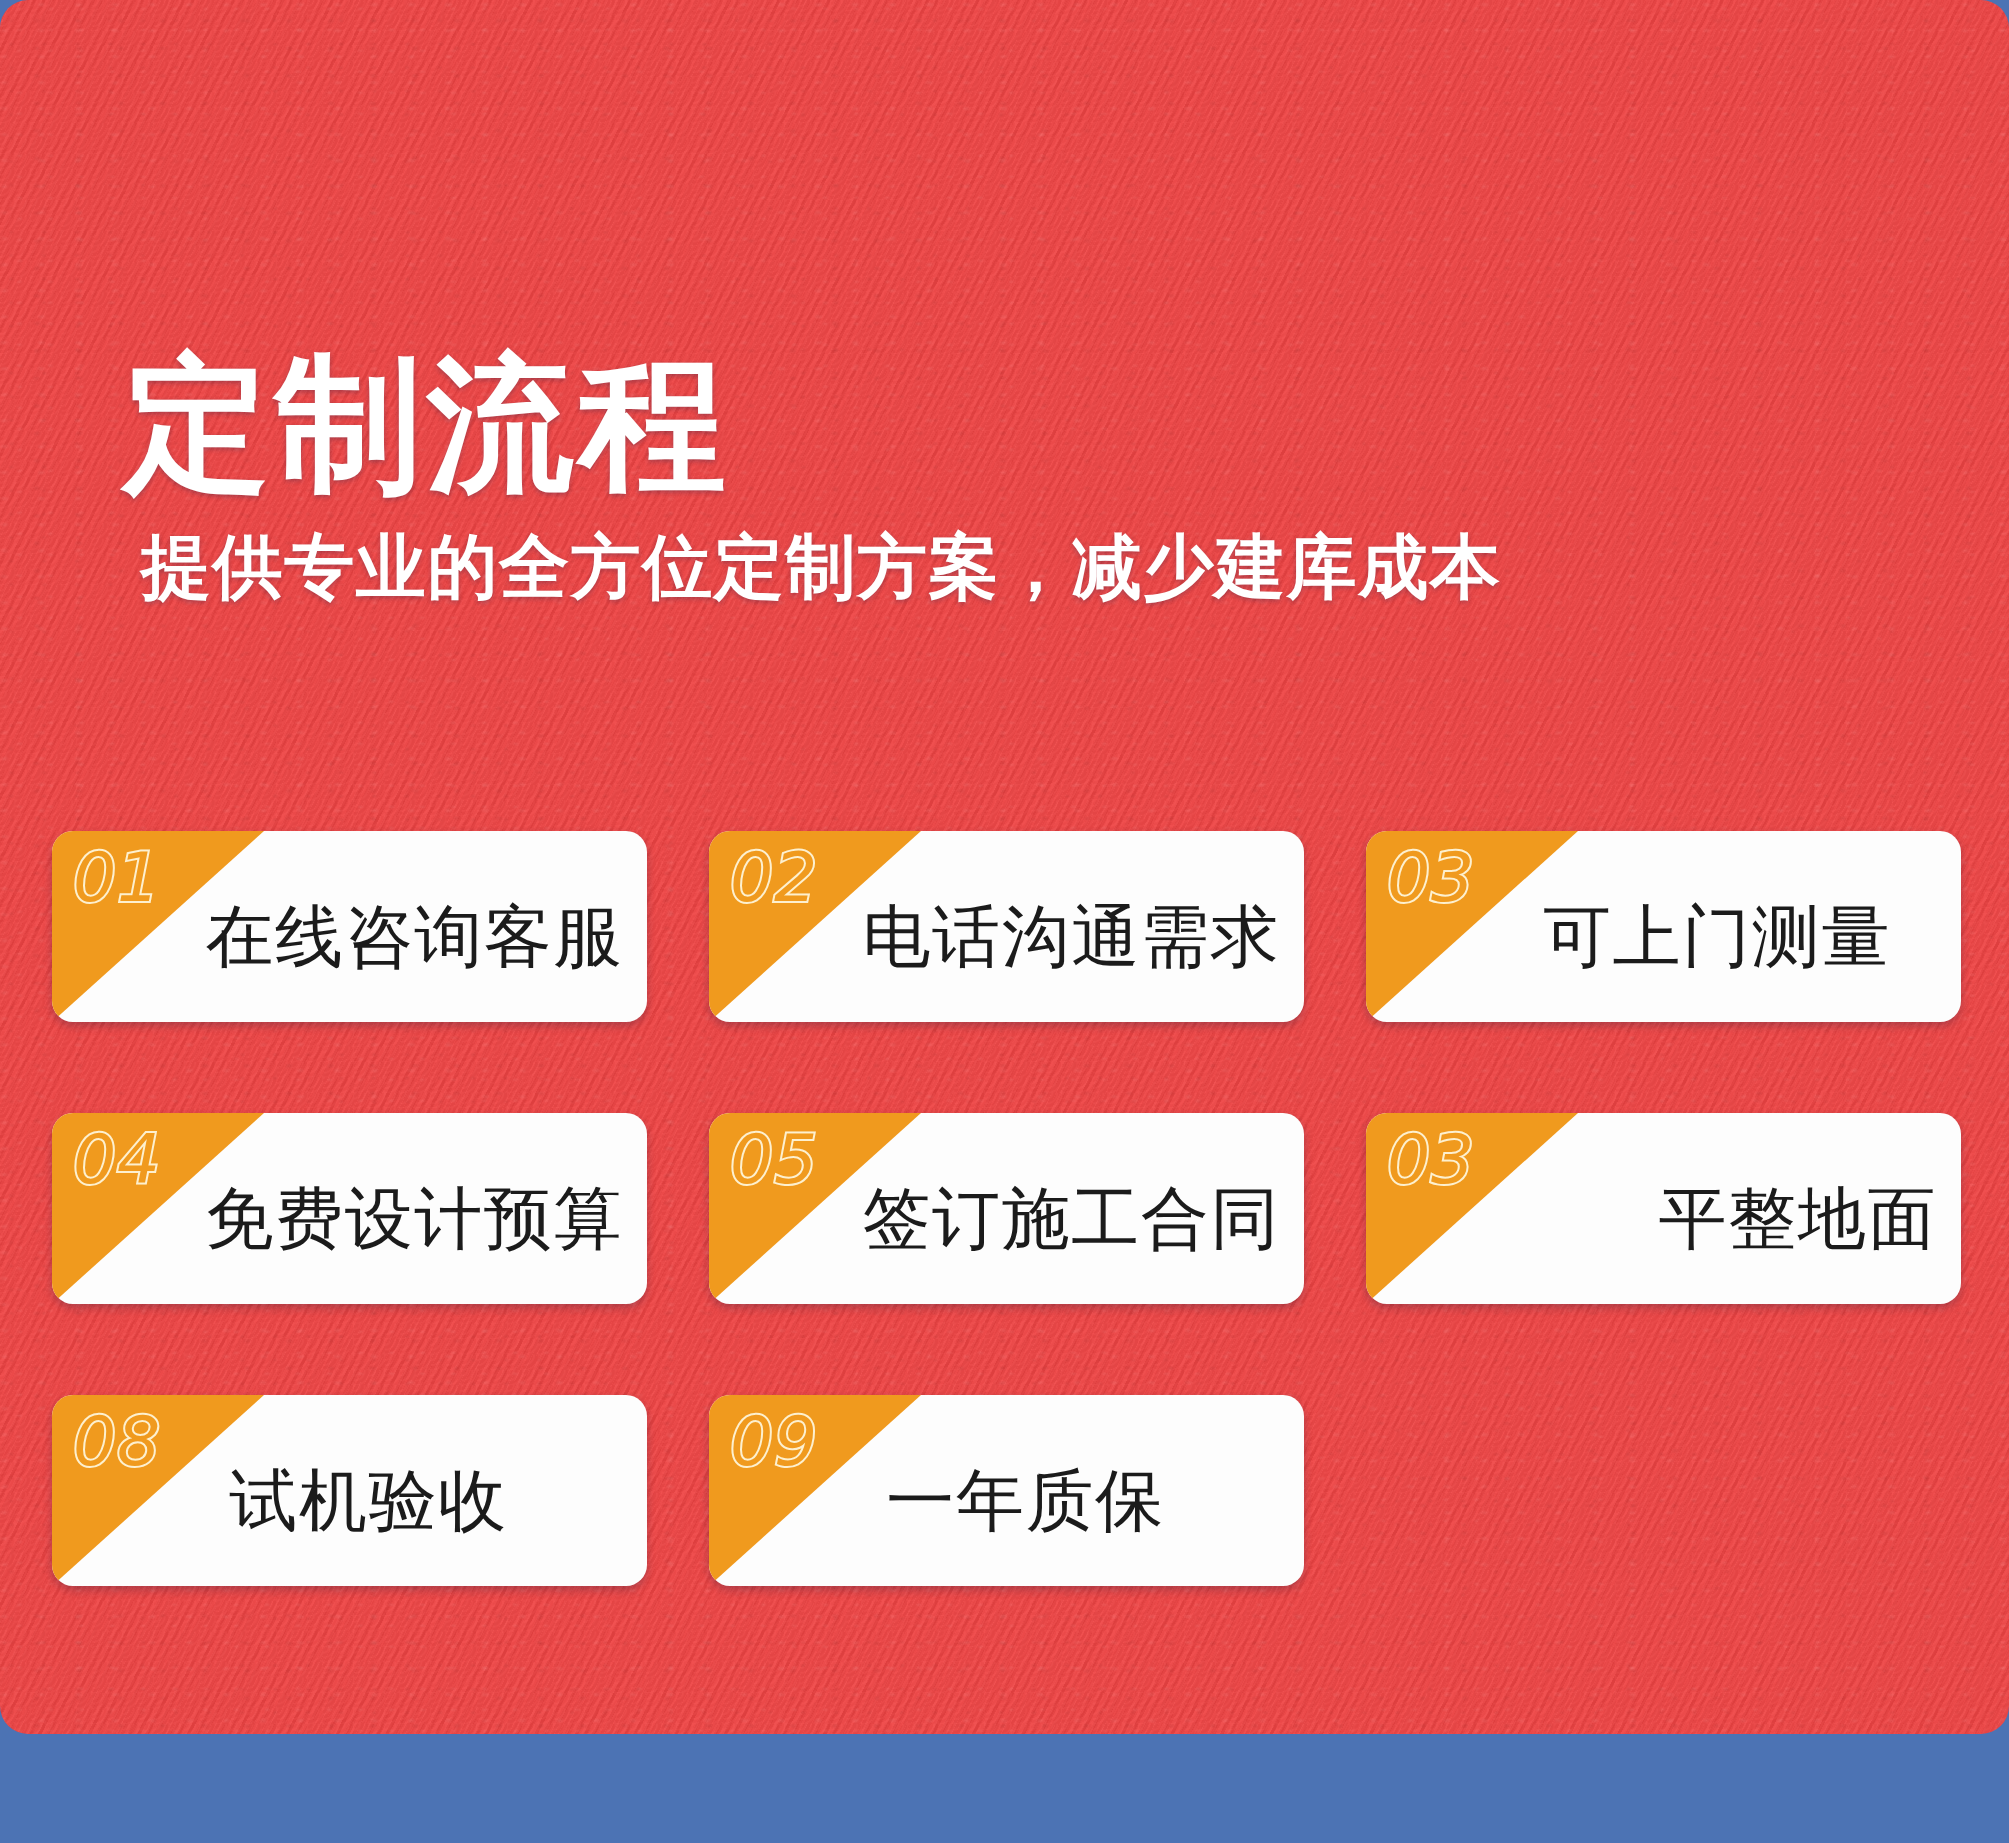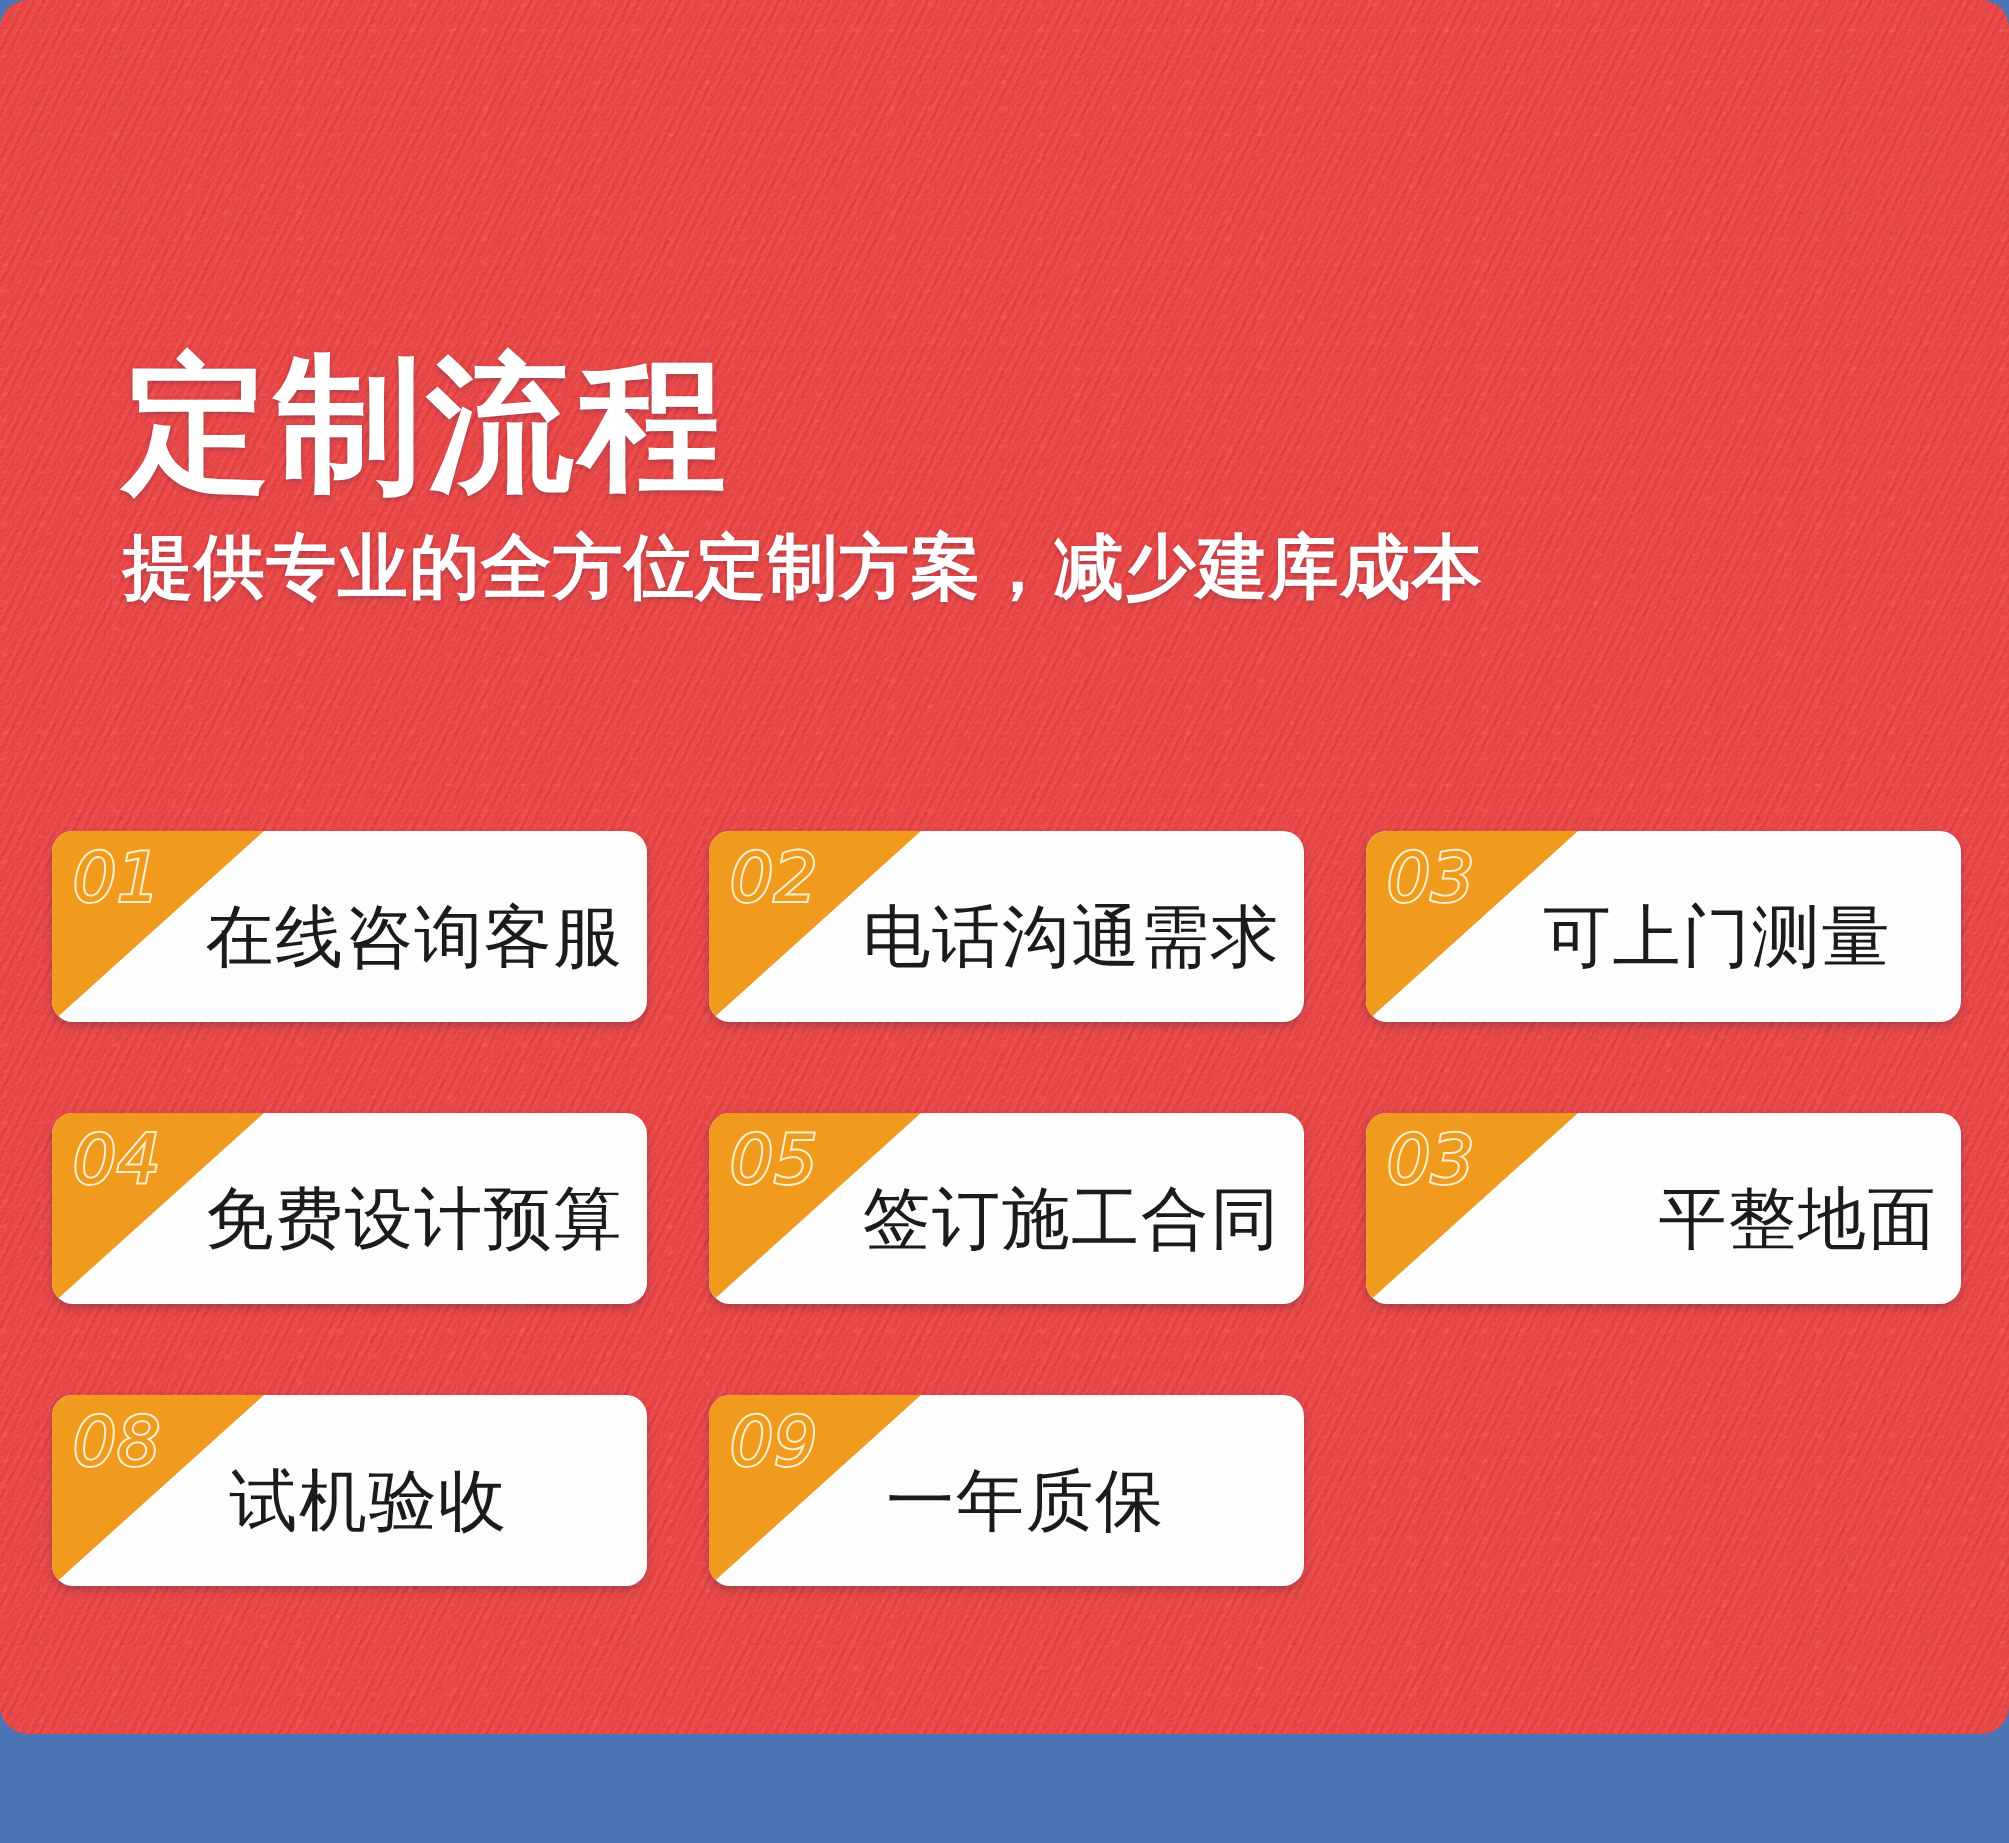--- a/index.html
+++ b/index.html
@@ -72,21 +72,21 @@
     line-height: 1.02;
     font-weight: 700;
     color: #ffffff;
     letter-spacing: 4.9px;
     white-space: nowrap;
     text-shadow: 0 2.4px 5.7px rgba(20,40,80,.30);
     font-family: "DejaVu Sans", "Liberation Sans", sans-serif;
   }
   #sub-title {
     margin-top: 29px;
-    margin-left: 0;
+    margin-left: 18px;
     font-size: 70px;
     line-height: 1.1;
     font-weight: 700;
     color: #ffffff;
     letter-spacing: 1.6px;
     white-space: nowrap;
     text-shadow: 0 2.4px 4.9px rgba(20,40,80,.28);
     font-family: "DejaVu Sans", "Liberation Sans", sans-serif;
   }
 

